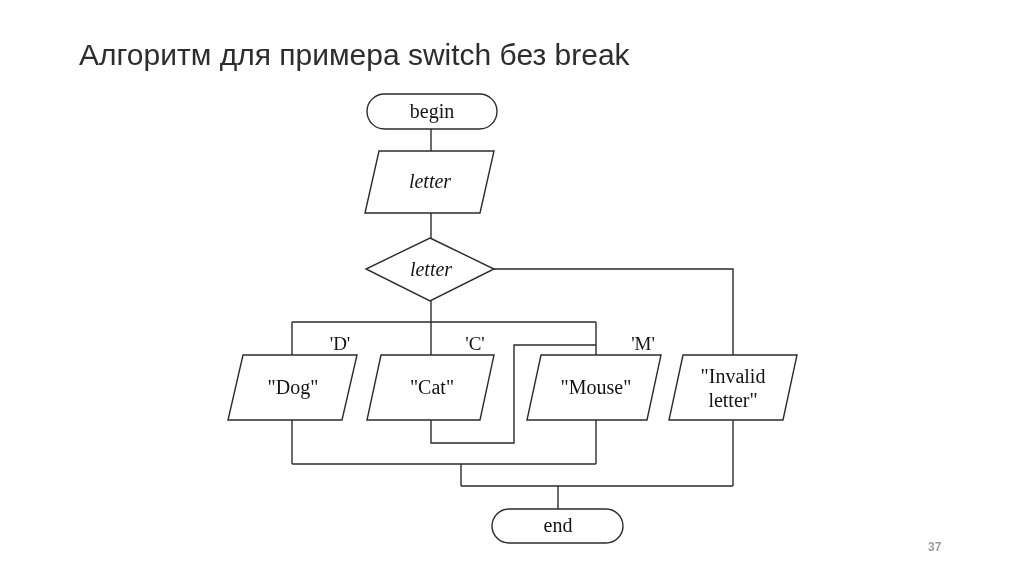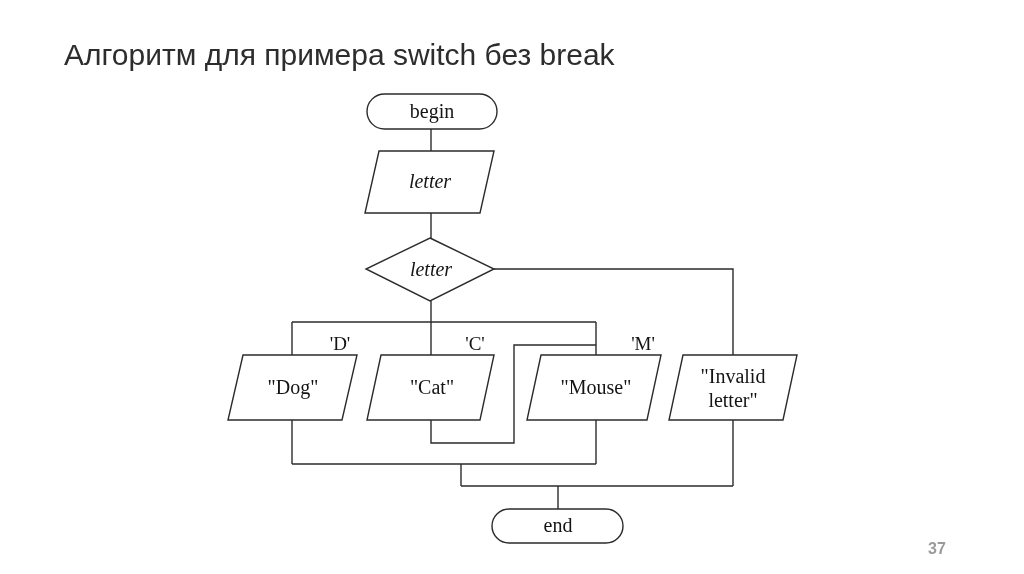--- a/index.html
+++ b/index.html
@@ -20,21 +20,21 @@
     font-family: "Liberation Sans", sans-serif;
     position: relative;
     overflow: hidden;
   }
   .slide {
     position: absolute;
     inset: 0;
   }
   .slide-title {
     position: absolute;
-    left: 64px;
+    left: 79px;
     top: 38px;
     margin: 0;
     font-size: 30px;
     font-weight: 400;
     line-height: 1.1;
     letter-spacing: 0px;
     color: var(--title-text);
     white-space: nowrap;
     text-align: center;
   }
@@ -64,21 +64,21 @@
   .diagram text.italic {
     font-style: italic;
   }
   .diagram text.case-label {
     font-size: 19px;
   }
   .page-number {
     position: absolute;
     left: 928px;
     top: 540px;
-    font-size: 16px;
+    font-size: 12px;
     color: var(--page-number-text);
     font-weight: bold;
   }
 </style>
 </head>
 <body>
 
 <div class="slide">
 
   <h1 class="slide-title">Алгоритм для примера switch без break</h1>

